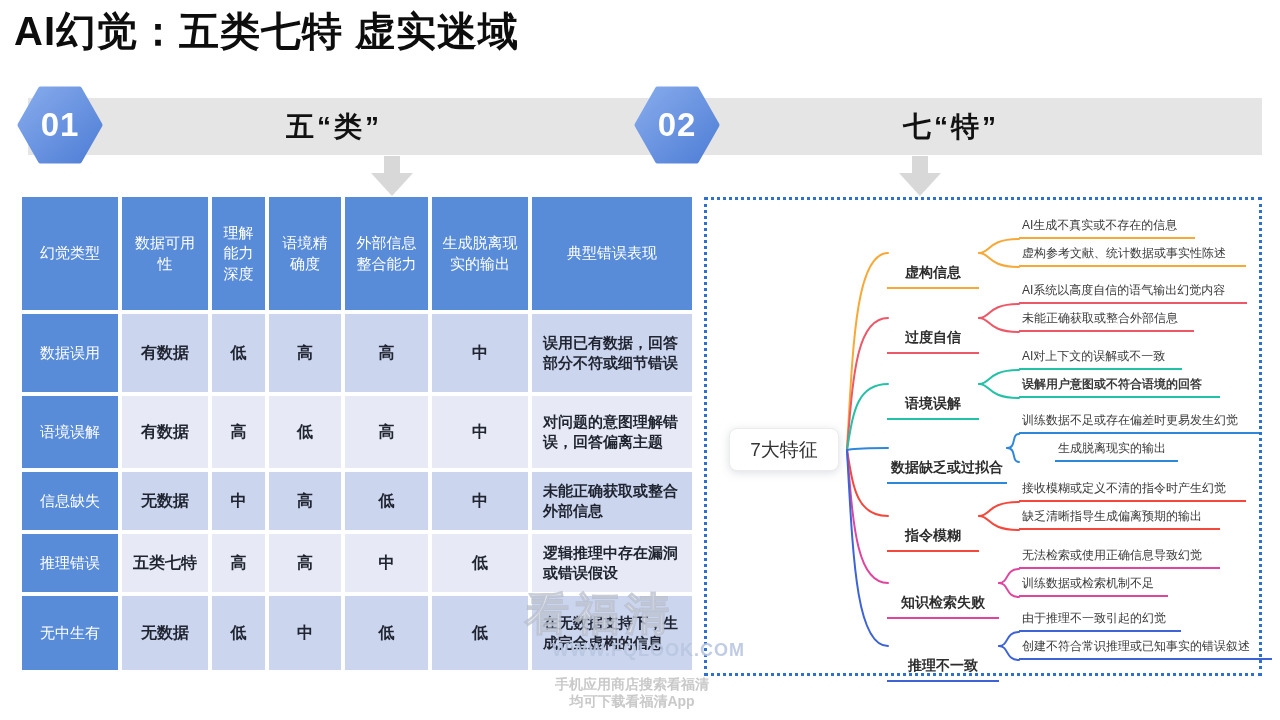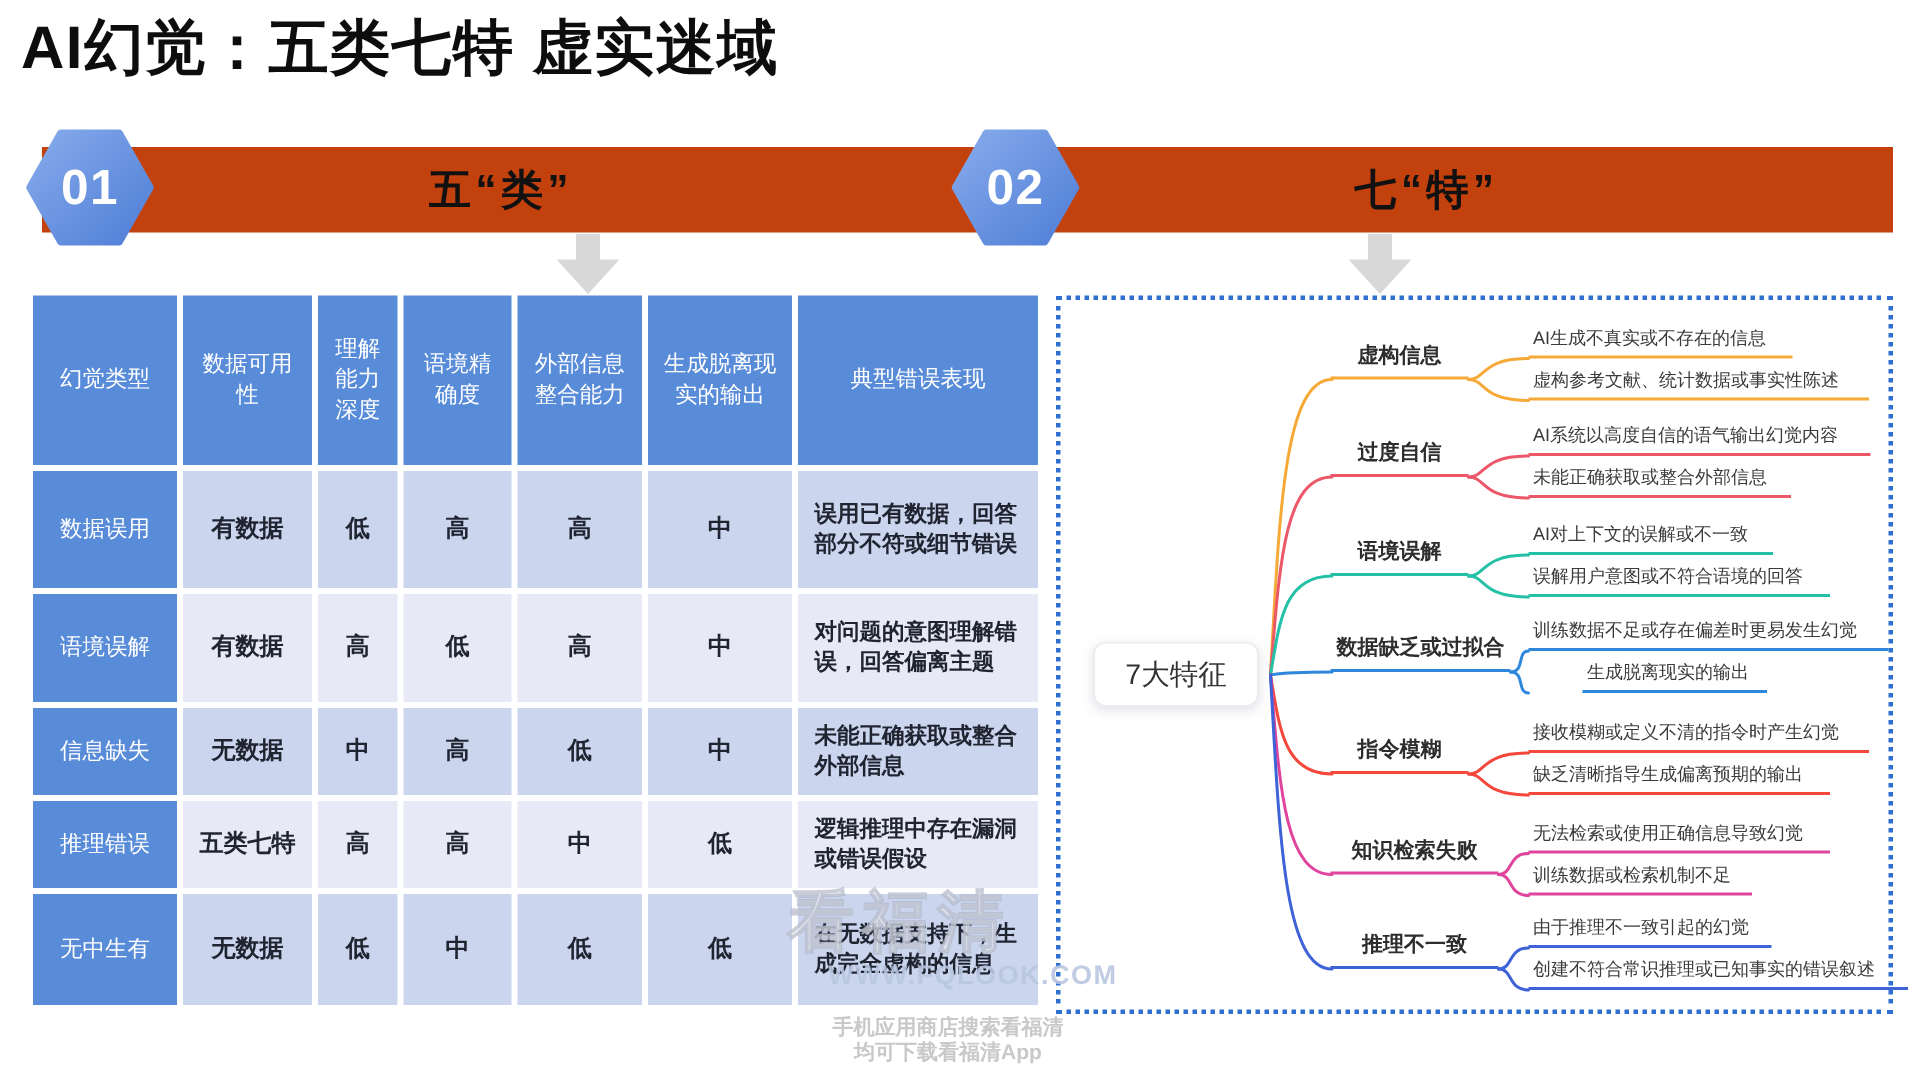--- a/index.html
+++ b/index.html
@@ -7,21 +7,21 @@
   .canvas{
     position:relative;width:1280px;height:720px;background:#fff;overflow:hidden;
     font-family:"Liberation Sans","DejaVu Sans",sans-serif;color:#222;
   }
   
   .page-title{
     position:absolute;left:14px;top:4px;margin:0;
     font-size:40px;font-weight:800;color:#0d0d0d;letter-spacing:1px;white-space:nowrap;
   }
   
-  .bar{position:absolute;top:98px;height:57px;background:#c2410c;display:flex;align-items:center;justify-content:center;}
+  .bar{position:absolute;top:98px;height:57px;background:#e5e5e5;display:flex;align-items:center;justify-content:center;}
   .bar-left{left:28px;width:612px;}
   .bar-right{left:640px;width:622px;}
   .bar-title{font-size:28px;font-weight:700;color:#111;letter-spacing:3px;white-space:nowrap;}
   .hexbadge{position:absolute;width:86px;height:80px;top:85px;}
   .hex1{left:17px;} .hex2{left:634px;}
   .hexbadge svg{position:absolute;left:0;top:0;}
   .hexnum{
     position:absolute;left:0;top:0;width:100%;height:100%;
     display:flex;align-items:center;justify-content:center;
     color:#fff;font-size:33px;font-weight:600;letter-spacing:1px;
@@ -53,21 +53,21 @@
   .root-node{
     position:absolute;left:22px;top:228px;width:110px;height:43px;
     background:#fff;border:1px solid #ececec;border-radius:8px;
     box-shadow:0 2px 8px rgba(120,130,150,.25);
     display:flex;align-items:center;justify-content:center;
     font-size:19px;color:#333;z-index:3;
   }
   .blabel{
     position:absolute;height:30px;line-height:26px;text-align:center;
     font-size:14px;font-weight:600;color:#2d2d2d;white-space:nowrap;
-    border-bottom:2px solid #999;padding-bottom:2px;z-index:2;
+    border-bottom:2px solid #999;padding-bottom:2px;z-index:2;margin-top:36px;
   }
   .bchild{
     position:absolute;height:22px;line-height:17px;
     font-size:12px;color:#3a3a3a;white-space:nowrap;overflow:visible;
     border-bottom:2px solid #999;padding:0 3px 3px 3px;z-index:2;
   }
   
   .lb0{left:180px;top:23px;width:92px;}
   .lb1{left:180px;top:88px;width:92px;}
   .lb2{left:180px;top:154px;width:92px;}
@@ -227,21 +227,21 @@
     <div class="blabel lb0" style="border-bottom-color: rgb(247, 169, 55);">虚构信息</div>
     <div class="bchild c0a" style="border-bottom-color: rgb(247, 169, 55);">AI生成不真实或不存在的信息</div>
     <div class="bchild c0b" style="border-bottom-color: rgb(247, 169, 55);">虚构参考文献、统计数据或事实性陈述</div>
 
     <div class="blabel lb1" style="border-bottom-color: rgb(236, 88, 104);">过度自信</div>
     <div class="bchild c1a" style="border-bottom-color: rgb(236, 88, 104);">AI系统以高度自信的语气输出幻觉内容</div>
     <div class="bchild c1b" style="border-bottom-color: rgb(236, 88, 104);">未能正确获取或整合外部信息</div>
 
     <div class="blabel lb2" style="border-bottom-color: rgb(37, 193, 166);">语境误解</div>
     <div class="bchild c2a" style="border-bottom-color: rgb(37, 193, 166);">AI对上下文的误解或不一致</div>
-    <div class="bchild c2b" style="border-bottom-color: rgb(37, 193, 166);">误解用户意图或不符合语境的回答</div>
+    <div class="bchild c2b" style="border-bottom-color: rgb(37, 193, 166); font-weight: bold;">误解用户意图或不符合语境的回答</div>
 
     <div class="blabel lb3" style="border-bottom-color: rgb(47, 135, 220);">数据缺乏或过拟合</div>
     <div class="bchild c3a" style="border-bottom-color: rgb(47, 135, 220);">训练数据不足或存在偏差时更易发生幻觉</div>
     <div class="bchild c3b" style="border-bottom-color: rgb(47, 135, 220);">生成脱离现实的输出</div>
 
     <div class="blabel lb4" style="border-bottom-color: rgb(244, 72, 60);">指令模糊</div>
     <div class="bchild c4a" style="border-bottom-color: rgb(244, 72, 60);">接收模糊或定义不清的指令时产生幻觉</div>
     <div class="bchild c4b" style="border-bottom-color: rgb(244, 72, 60);">缺乏清晰指导生成偏离预期的输出</div>
 
     <div class="blabel lb5" style="border-bottom-color: rgb(224, 69, 158);">知识检索失败</div>

